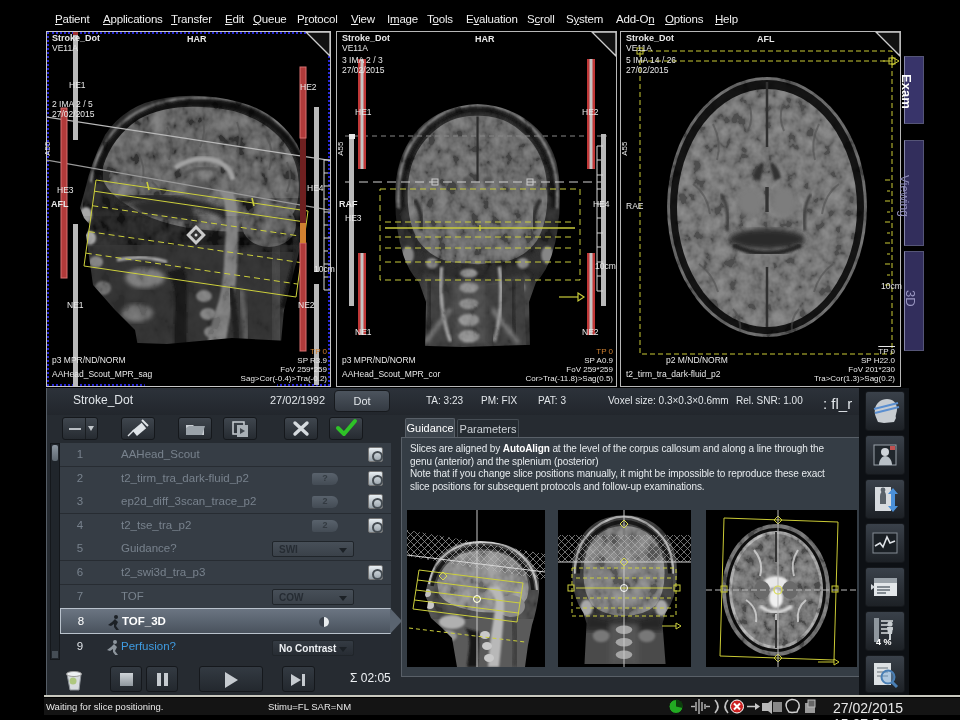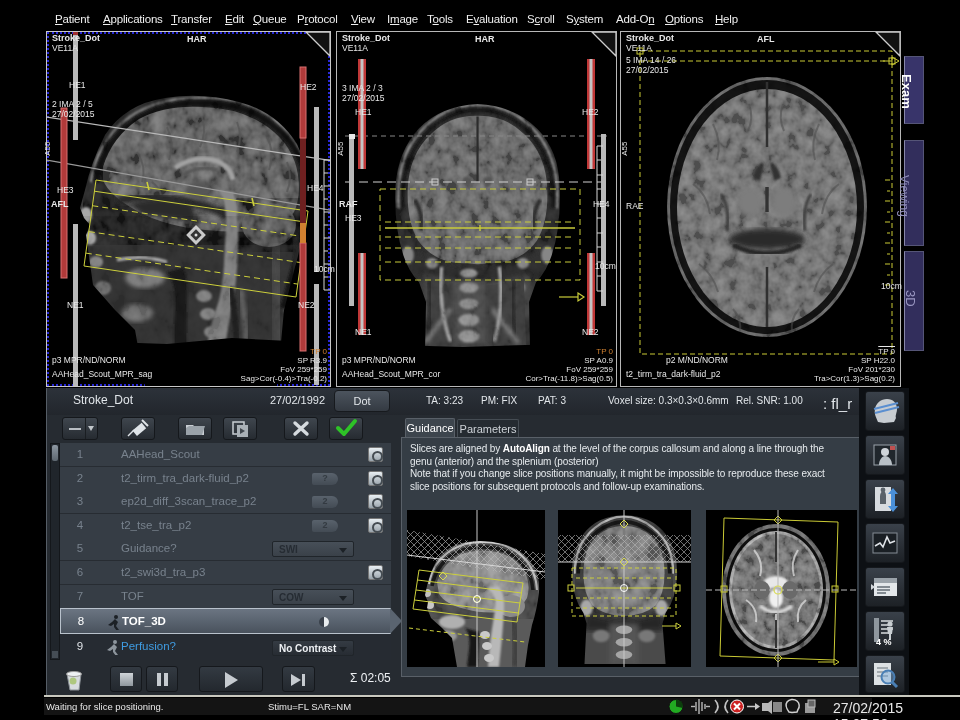--- a/index.html
+++ b/index.html
@@ -9,21 +9,21 @@
 #menubar{position:absolute;left:0;top:0;width:960px;height:30px;color:#efefef;font-size:11.5px;letter-spacing:-0.2px;}
 #menubar span{position:absolute;top:13px;}
 #menubar u{text-decoration:underline;}
 .vp{position:absolute;top:31px;height:356px;background:#000;border:1px solid #b8b8b8;}
 .ovl{position:absolute;color:#e8e8e8;font-size:8.5px;line-height:9.5px;white-space:nowrap;}
 .ovl b{font-weight:bold;font-size:9px;}
 #tabcol{position:absolute;left:904px;top:31px;width:22px;height:356px;}
 .vtab{position:absolute;left:0;width:20px;border:1px solid #555577;border-left:1px solid #8888aa;}
 .vtab div{transform:rotate(90deg);transform-origin:center;white-space:nowrap;}
 #panel{position:absolute;left:46px;top:388px;width:862px;height:308px;background:#262b31;border-left:1px solid #555d66;}
-#statusbar{position:absolute;left:44px;top:698px;width:828px;height:17px;background:#141414;color:#e8e8e8;font-size:9.5px;}
+#statusbar{position:absolute;left:44px;top:698px;width:916px;height:17px;background:#141414;color:#e8e8e8;font-size:9.5px;}
 .btn{position:absolute;background:linear-gradient(#3f464e,#262b31);border:1px solid #15181c;border-radius:3px;}
 .row{position:absolute;left:13px;width:331px;height:24px;background:#363d45;border-bottom:1px solid #272c32;color:#78828d;font-size:11.5px;}
 .rownum{position:absolute;left:0;width:40px;top:5px;text-align:center;}
 .rowtxt{position:absolute;left:61px;top:5px;}
 .drop{position:absolute;left:212px;top:4px;width:82px;height:16px;background:linear-gradient(#474f58,#3a4149);border:1px solid #20252a;border-radius:2px;color:#262c33;font-weight:bold;font-size:10px;padding:2px 0 0 6px;}
 .drop:after{content:"";position:absolute;right:6px;top:6px;border-left:4px solid transparent;border-right:4px solid transparent;border-top:5px solid #1c2126;}
 .cam{position:absolute;left:308px;top:4px;width:15px;height:15px;background:linear-gradient(#e8eef2,#9aa4ac);border:1px solid #777;border-radius:2px;}
 .cam:after{content:"";position:absolute;left:3px;top:3px;width:7px;height:7px;border:2px solid #454c52;border-radius:50%;}
 .pill{position:absolute;left:252px;top:6px;width:26px;height:12px;background:linear-gradient(#59626c,#434b54);border-radius:2px 6px 6px 2px;color:#333a41;font-size:9px;font-weight:bold;text-align:center;}
 </style>
@@ -322,21 +322,21 @@
         <line x1="260" y1="186" x2="264" y2="186"></line>
 <line x1="260" y1="201" x2="266" y2="201"></line>
         <line x1="260" y1="215" x2="264" y2="215"></line>
 <line x1="260" y1="230" x2="266" y2="230"></line>
         <line x1="260" y1="244" x2="264" y2="244"></line>
 <line x1="260" y1="259" x2="266" y2="259"></line>
 </g>
 <path d="M255 0 L279 24 L279 0 Z" fill="#111" stroke="#ccc" stroke-width="1.3"></path>
 </svg>
 <div class="ovl" style="left:5px;top:2px;"><b>Stroke_Dot</b><br>VE11A</div>
-<div class="ovl" style="left:5px;top:24px;margin-top:28px;">3 IMA 2 / 3<br>27/02/2015</div>
+<div class="ovl" style="left:5px;top:24px;">3 IMA 2 / 3<br>27/02/2015</div>
 <div class="ovl" style="left:138px;top:3px;"><b>HAR</b></div>
 <div class="ovl" style="left:18px;top:76px;">HE1</div>
 <div class="ovl" style="left:245px;top:76px;">HE2</div>
 <div class="ovl" style="left:2px;top:168px;"><b>RAF</b></div>
 <div class="ovl" style="left:8px;top:182px;">HE3</div>
 <div class="ovl" style="left:256px;top:168px;">HE4</div>
 <div class="ovl" style="left:18px;top:296px;">NE1</div>
 <div class="ovl" style="left:245px;top:296px;">NE2</div>
 <div class="ovl" style="left:258px;top:230px;">10cm</div>
 <div class="ovl" style="left:-3px;top:112px;transform:rotate(-90deg);font-size:8px;">A55</div>

